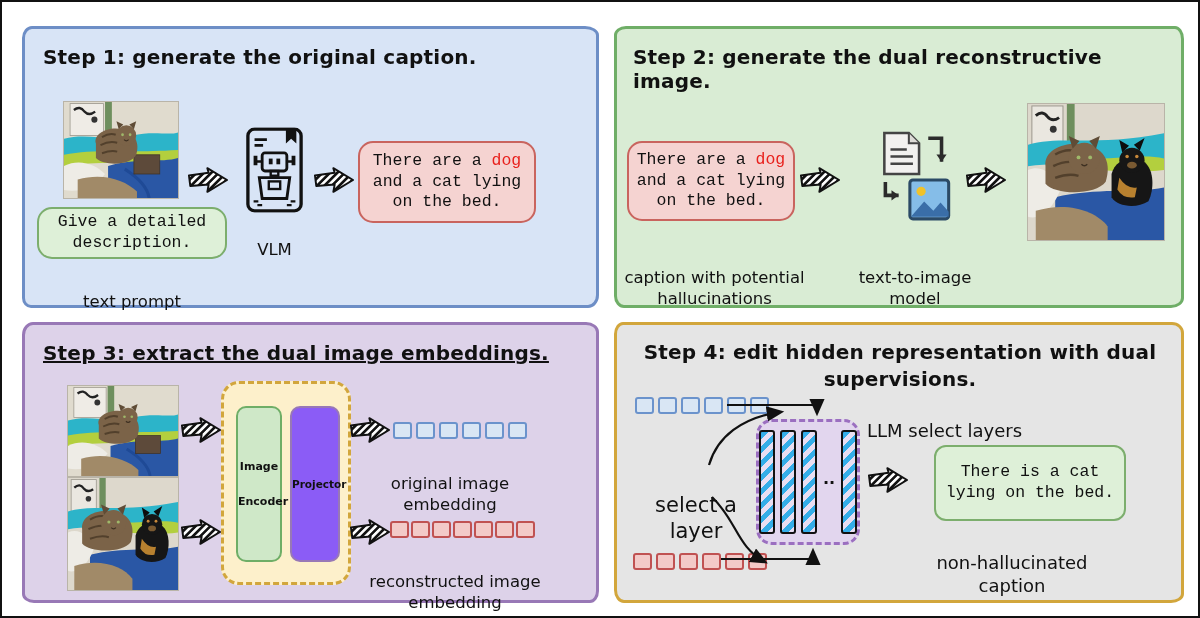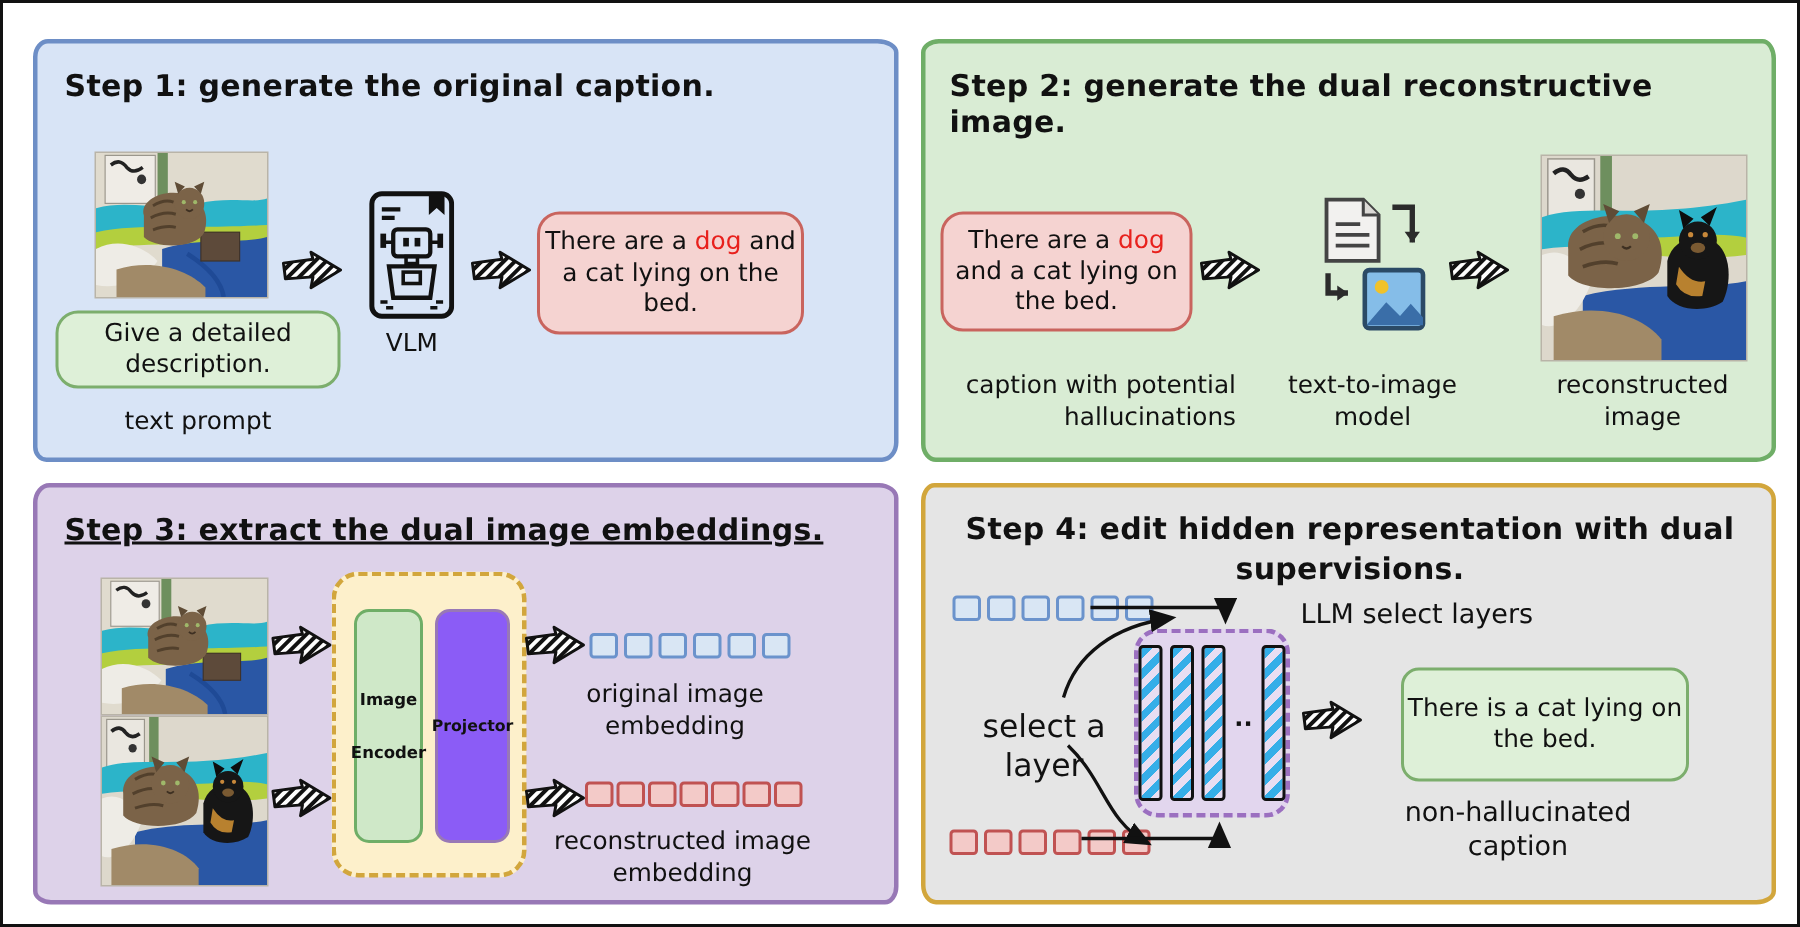--- a/index.html
+++ b/index.html
@@ -3,33 +3,33 @@
 <meta charset="utf-8">
 <style>
   html,body{margin:0;padding:0;background:#fff;font-family:"DejaVu Sans","Liberation Sans",sans-serif;}
   .frame{position:relative;width:1196px;height:614px;border:2px solid #111;background:#fff;overflow:hidden;}
   .panel{position:absolute;border:3px solid;box-sizing:border-box;}
   .p1{left:20px;top:24px;width:577px;height:282px;background:#d8e4f6;border-color:#6d8ec6;border-radius:10px 14px 11px 9px/12px 9px 13px 10px;}
   .p2{left:612px;top:24px;width:570px;height:282px;background:#d9ecd4;border-color:#6fae67;border-radius:12px 9px 13px 10px/9px 13px 10px 12px;}
   .p3{left:20px;top:320px;width:577px;height:281px;background:#ddd2e9;border-color:#9878b6;border-radius:11px 13px 9px 12px/13px 10px 12px 9px;}
   .p4{left:612px;top:320px;width:570px;height:281px;background:#e5e5e5;border-color:#d2a63c;border-radius:9px 12px 13px 10px/12px 11px 9px 13px;}
   .ptitle{position:absolute;font-weight:700;font-size:20px;letter-spacing:.2px;color:#111;}
-  .bubble{position:absolute;border:2.5px solid;border-radius:15px;display:flex;align-items:center;justify-content:center;text-align:center;font-size:16.5px;line-height:1.25;color:#111;padding:4px 2px;box-sizing:border-box;}
+  .bubble{position:absolute;border:2.5px solid;border-radius:15px;display:flex;align-items:center;justify-content:center;text-align:center;font-size:16.5px;line-height:1.25;color:#111;padding:4px 2px;box-sizing:border-box;font-family:Liberation Mono, monospace;}
   .pinkbox{background:#f5d3d1;border-color:#c9645e;}
   .greenbox{background:#def0d8;border-color:#7cae6d;}
   .hl{color:#e8211d;}
-  .lbl{position:absolute;text-align:center;font-size:16.5px;line-height:1.25;color:#111;}
+  .lbl{position:absolute;text-align:center;font-size:16.5px;line-height:1.25;color:#111;margin-top:21px;}
   .arrow{position:absolute;width:42px;height:30px;}
   .photo{position:absolute;border:1px solid #b9b4a8;}
   .tokens{position:absolute;display:flex;gap:4px;}
   .token{width:15px;height:13px;border:2.5px solid;border-radius:3px;box-sizing:content-box;}
   .tk-blue{border-color:#6b93cc;background:#d9e6f4;}
   .tk-red{border-color:#c05252;background:#f3cac8;}
   .encbox{position:absolute;background:#fdf0cb;border:3px dashed #d2a63c;border-radius:18px;}
-  .stack{position:absolute;border:2px solid;border-radius:10px;display:flex;flex-direction:column;align-items:center;justify-content:center;gap:22px;font-size:11px;font-weight:700;color:#111;text-align:center;}
+  .stack{position:absolute;border:2px solid;border-radius:10px;display:flex;flex-direction:column;justify-content:center;gap:22px;font-size:11px;font-weight:700;color:#111;text-align:center;}
   .stack.green{background:#cfe8c8;border-color:#6fae67;}
   .stack.purple{background:#8b5cf6;border-color:#9878b6;font-size:10.5px;}
   .decoder{position:absolute;background:#e2d6ee;border:3px dashed #9b6fc0;border-radius:16px;display:flex;align-items:center;justify-content:center;gap:5px;box-sizing:border-box;}
   .bar{width:13px;height:100px;border:2.5px solid #111;border-radius:3px;background:repeating-linear-gradient(135deg,#35aee8 0 5px,#e8def2 5px 10px);}
   .dots{font-size:16px;font-weight:700;color:#111;margin:0 1px;}
   .overlay{position:absolute;left:0;top:0;width:100%;height:100%;pointer-events:none;}
 </style>
 </head>
 <body>
 
@@ -146,35 +146,34 @@
     <div class="bubble pinkbox" style="left:333px;top:112px;width:178px;height:82px;">
       <span><span>There are a </span><span class="hl">dog</span><span> and a cat lying on the bed.</span></span>
     </div>
   </div>
 
   <div class="panel p2">
     <div class="ptitle" style="left:16px;top:16px;">Step 2: generate the dual reconstructive image.</div>
     <div class="bubble pinkbox" style="left:10px;top:112px;width:168px;height:80px;">
       <span><span>There are a </span><span class="hl">dog</span><span> and a cat lying on the bed.</span></span>
     </div>
-    <div class="lbl" style="left:12px;top:218px;width:195px;text-align:right;">caption with potential hallucinations</div>
+    <div class="lbl" style="left:0px;top:218px;width:195px;">caption with potential hallucinations</div>
     <svg class="arrow" style="left:182px;top:136px;">
         <use href="#arr"></use>
       </svg>
     <svg style="position:absolute;left:262px;top:100px;width:74px;height:97px;" viewBox="0 0 72 95">
         <use href="#t2i-icon"></use>
       </svg>
     <div class="lbl" style="left:222px;top:218px;width:152px;">text-to-image model</div>
     <svg class="arrow" style="left:348px;top:136px;">
         <use href="#arr"></use>
       </svg>
     <svg class="photo" style="left:410px;top:74px;width:136px;height:136px;" viewBox="0 0 140 140" preserveAspectRatio="none">
         <use href="#photo-recon"></use>
       </svg>
-    <div class="lbl" style="left:410px;top:218px;width:136px;">reconstructed image</div>
   </div>
 
   <div class="panel p3">
     <div class="ptitle" style="left:18px;top:16px;text-decoration:underline;">Step 3: extract the dual image embeddings.</div>
     <svg class="photo" style="left:42px;top:60px;width:110px;height:90px;" viewBox="0 0 150 120" preserveAspectRatio="none">
         <use href="#photo-orig"></use>
       </svg>
     <svg class="photo" style="left:42px;top:152px;width:110px;height:112px;" viewBox="0 0 140 140" preserveAspectRatio="none">
         <use href="#photo-recon"></use>
       </svg>

